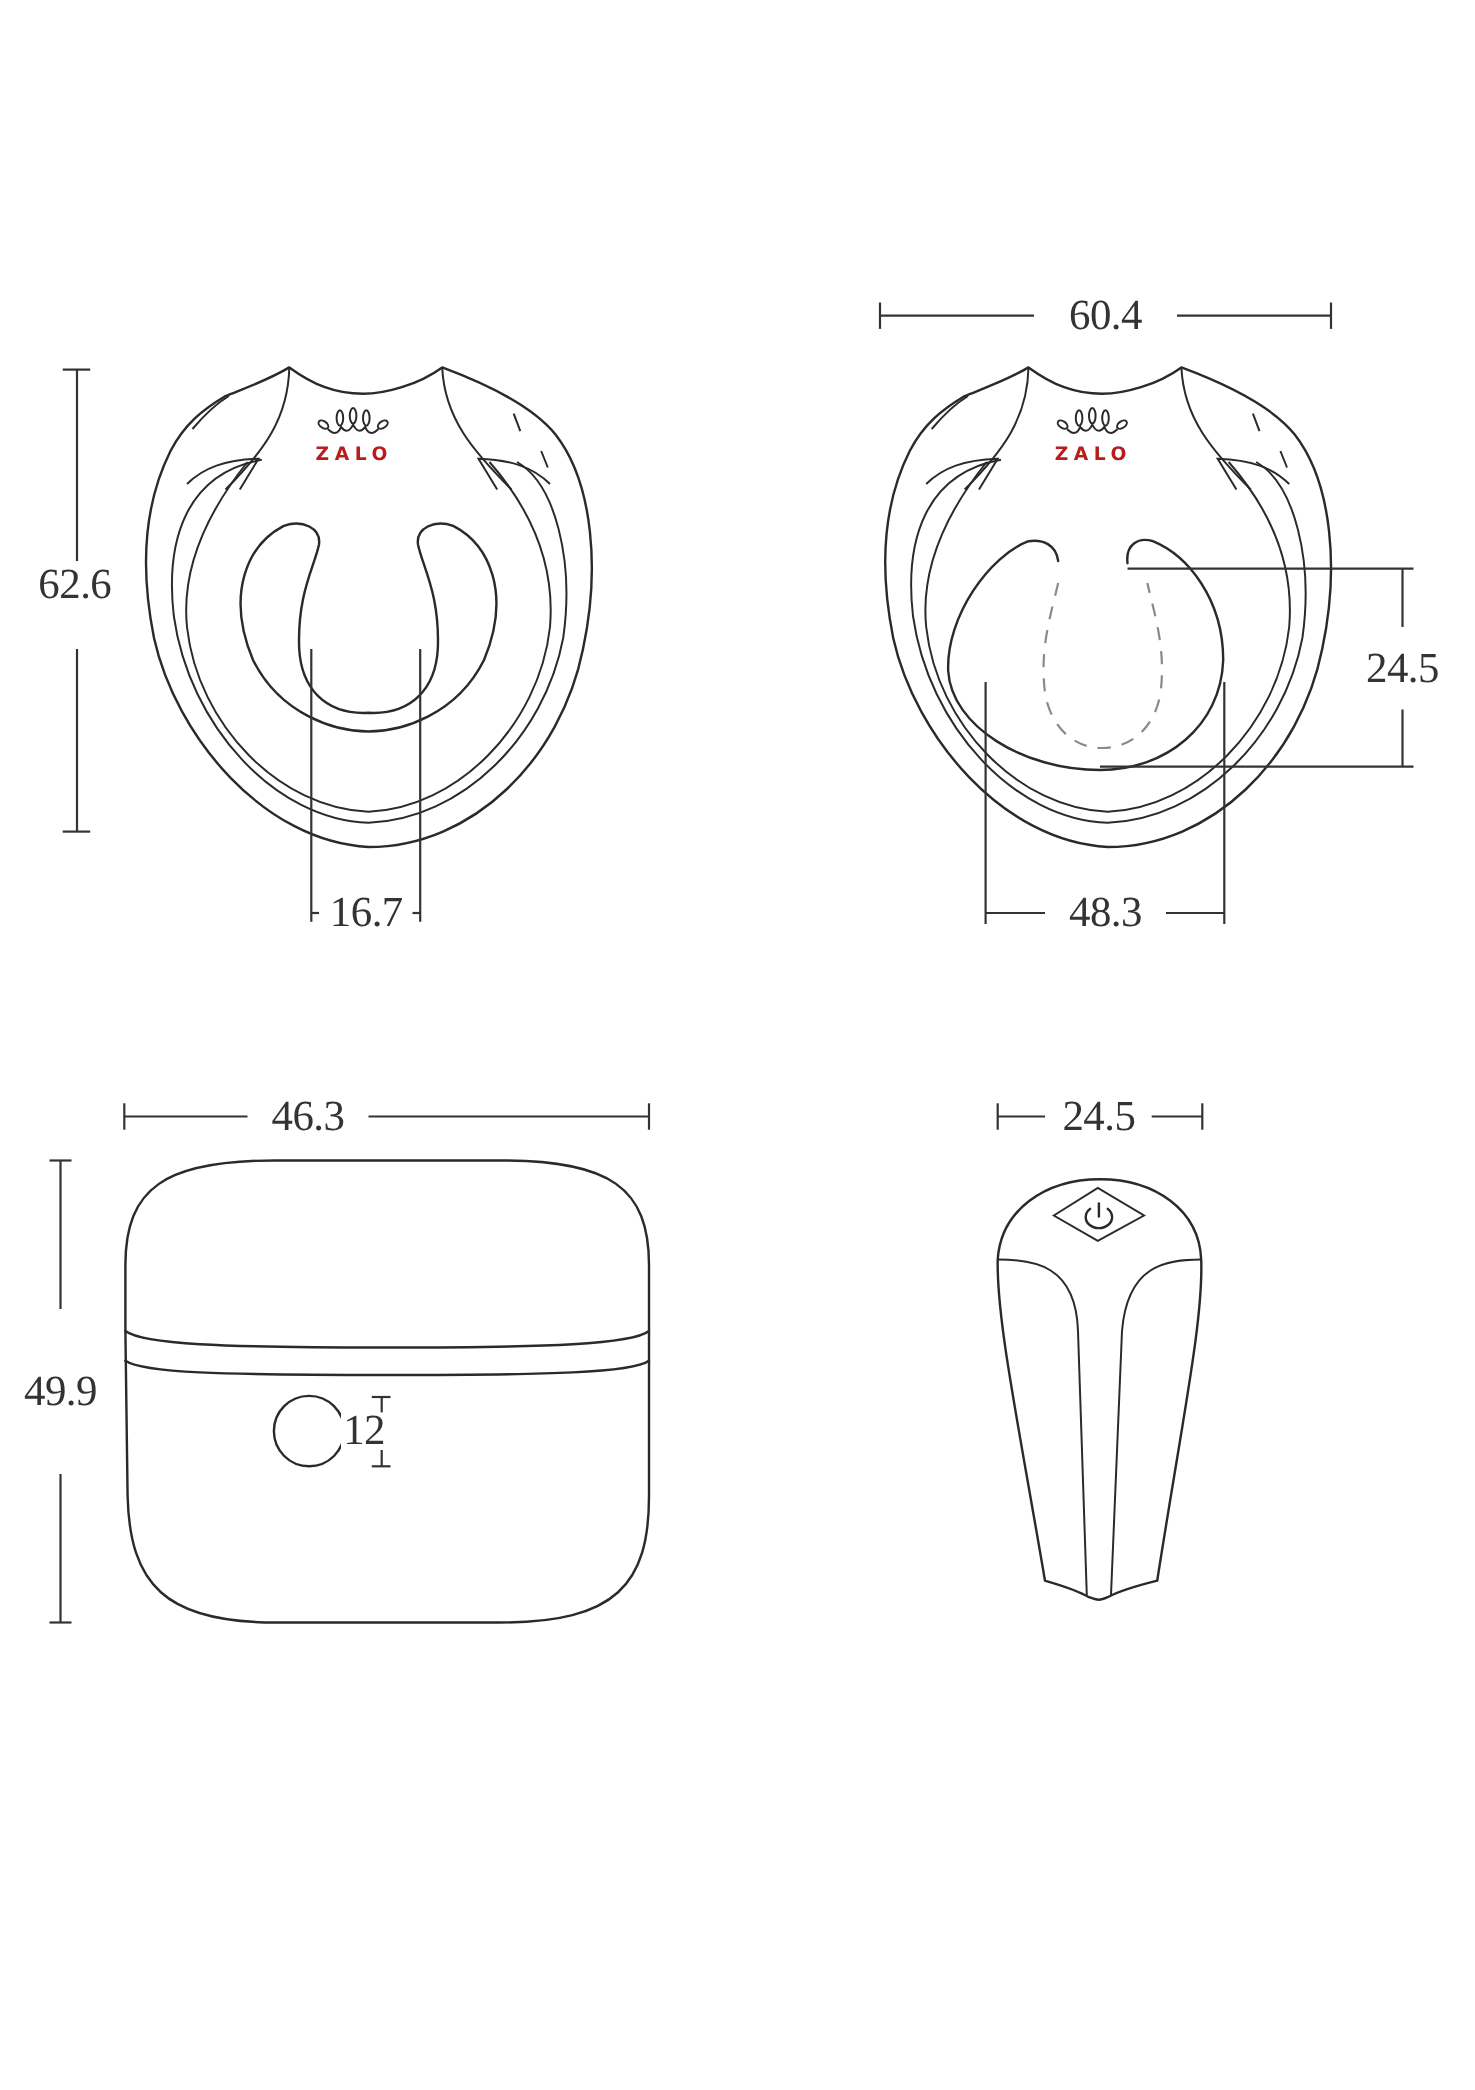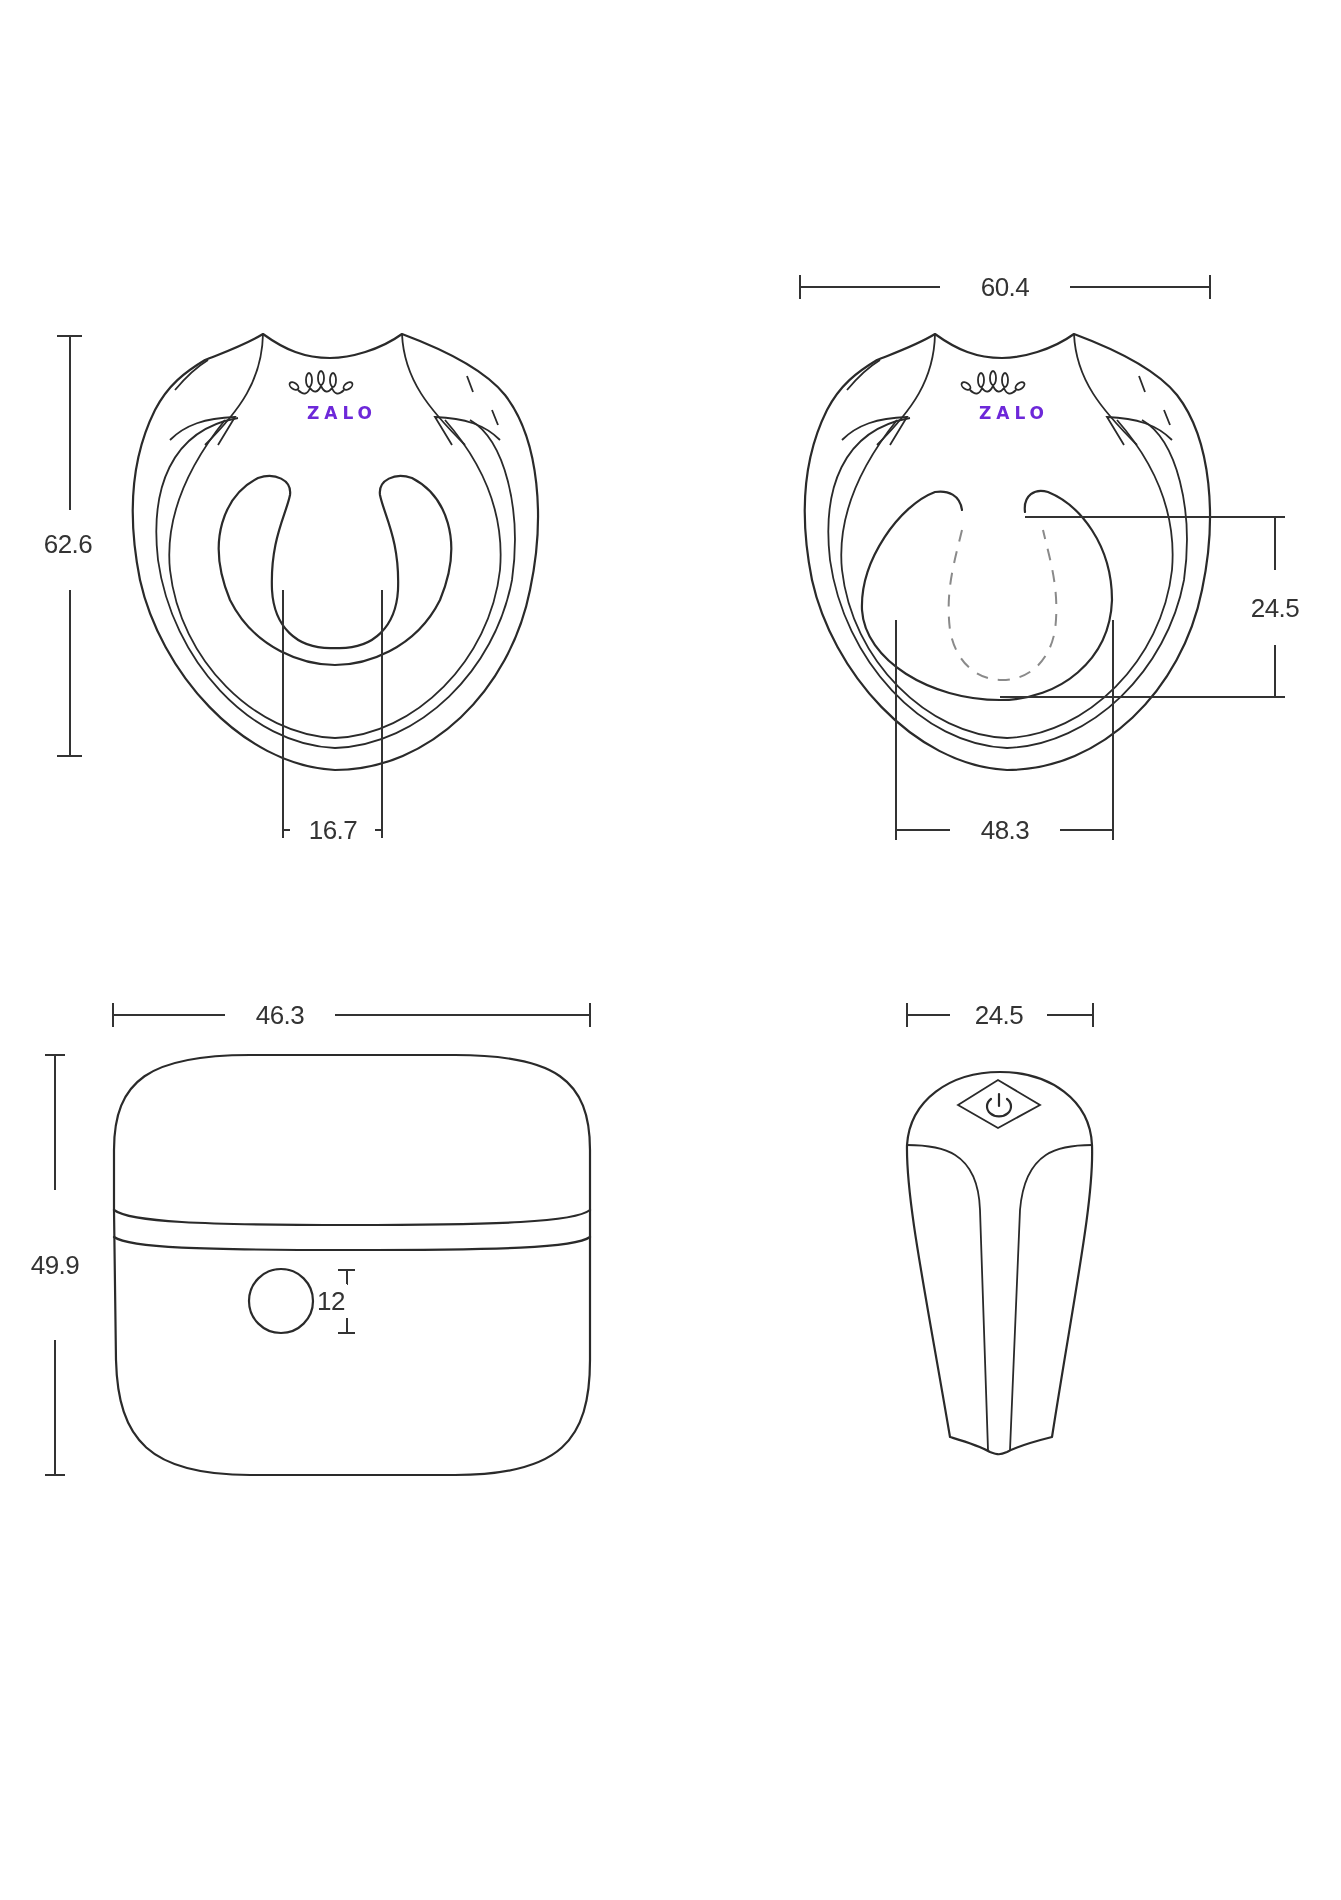--- a/index.html
+++ b/index.html
@@ -2,23 +2,23 @@
 <html><head>
 <meta charset="utf-8">
 <style>
   html, body { margin: 0; padding: 0; background: #ffffff; }
   body { width: 1341px; height: 1900px; position: relative; overflow: hidden; font-family: "DejaVu Sans", sans-serif; }
   svg#diagram { position: absolute; left: 0; top: 0; }
   .ln { stroke: #2a2a2a; stroke-width: 2.2; fill: none; stroke-linecap: round; stroke-linejoin: round; }
   .thin { stroke: #2a2a2a; stroke-width: 1.8; fill: none; }
   .dash { stroke: #8a8a8a; stroke-width: 2; fill: none; stroke-dasharray: 12 10; }
   .dim { stroke: #333; stroke-width: 2; fill: none; }
-  .lbl { position: absolute; font-size: 26px; color: #333; font-family: Liberation Sans, sans-serif; letter-spacing: -0.5px; background: #fff; padding: 0 6px; line-height: 34px; transform: translate(-50%, -50%); white-space: nowrap; }
+  .lbl { position: absolute; font-size: 39px; color: #333; font-family: Liberation Serif, serif; letter-spacing: -0.5px; background: #fff; padding: 0 6px; line-height: 34px; transform: translate(-50%, -50%); white-space: nowrap; }
   .lbl-v { padding: 4px 0; }
-  .brand { position: absolute; font-size: 17px; font-weight: bold; color: #6d28d9; letter-spacing: 5px; transform: translate(-50%, -50%); margin-left: 20px; }
+  .brand { position: absolute; font-size: 17px; font-weight: bold; color: #b91c1c; letter-spacing: 5px; transform: translate(-50%, -50%); }
 </style>
 </head>
 <body>
 
 <svg id="diagram" width="1341" height="1900" viewBox="0 0 1341 1900" xmlns="http://www.w3.org/2000/svg">
 
   <g>
 
     <line class="dim" x1="70" y1="336" x2="70" y2="510"></line>
     <line class="dim" x1="70" y1="590" x2="70" y2="756"></line>
@@ -130,21 +130,21 @@
 
   <g transform="translate(999,1104)">
     <path class="ln" d="M-8 -5 A12 10 0 1 0 8 -5"></path>
     <line class="ln" x1="0" y1="-10" x2="0" y2="2"></line>
   </g>
 </svg>
 
 <span class="brand" style="left:322px; top:413px;">ZALO</span>
 <span class="brand" style="left:994px; top:413px;">ZALO</span>
 
-<span class="lbl lbl-v" style="left:68px; top:544px;">62.6</span>
+<span class="lbl lbl-v" style="left:68px; top:532px;">62.6</span>
 <span class="lbl" style="left:333px; top:830px;">16.7</span>
 
 <span class="lbl" style="left:1005px; top:287px;">60.4</span>
 <span class="lbl lbl-v" style="left:1275px; top:608px;">24.5</span>
 <span class="lbl" style="left:1005px; top:830px;">48.3</span>
 
 <span class="lbl" style="left:280px; top:1015px;">46.3</span>
 <span class="lbl lbl-v" style="left:55px; top:1265px;">49.9</span>
 <span class="lbl lbl-v" style="left:331px; top:1301px; padding:0 2px;">12</span>
 

